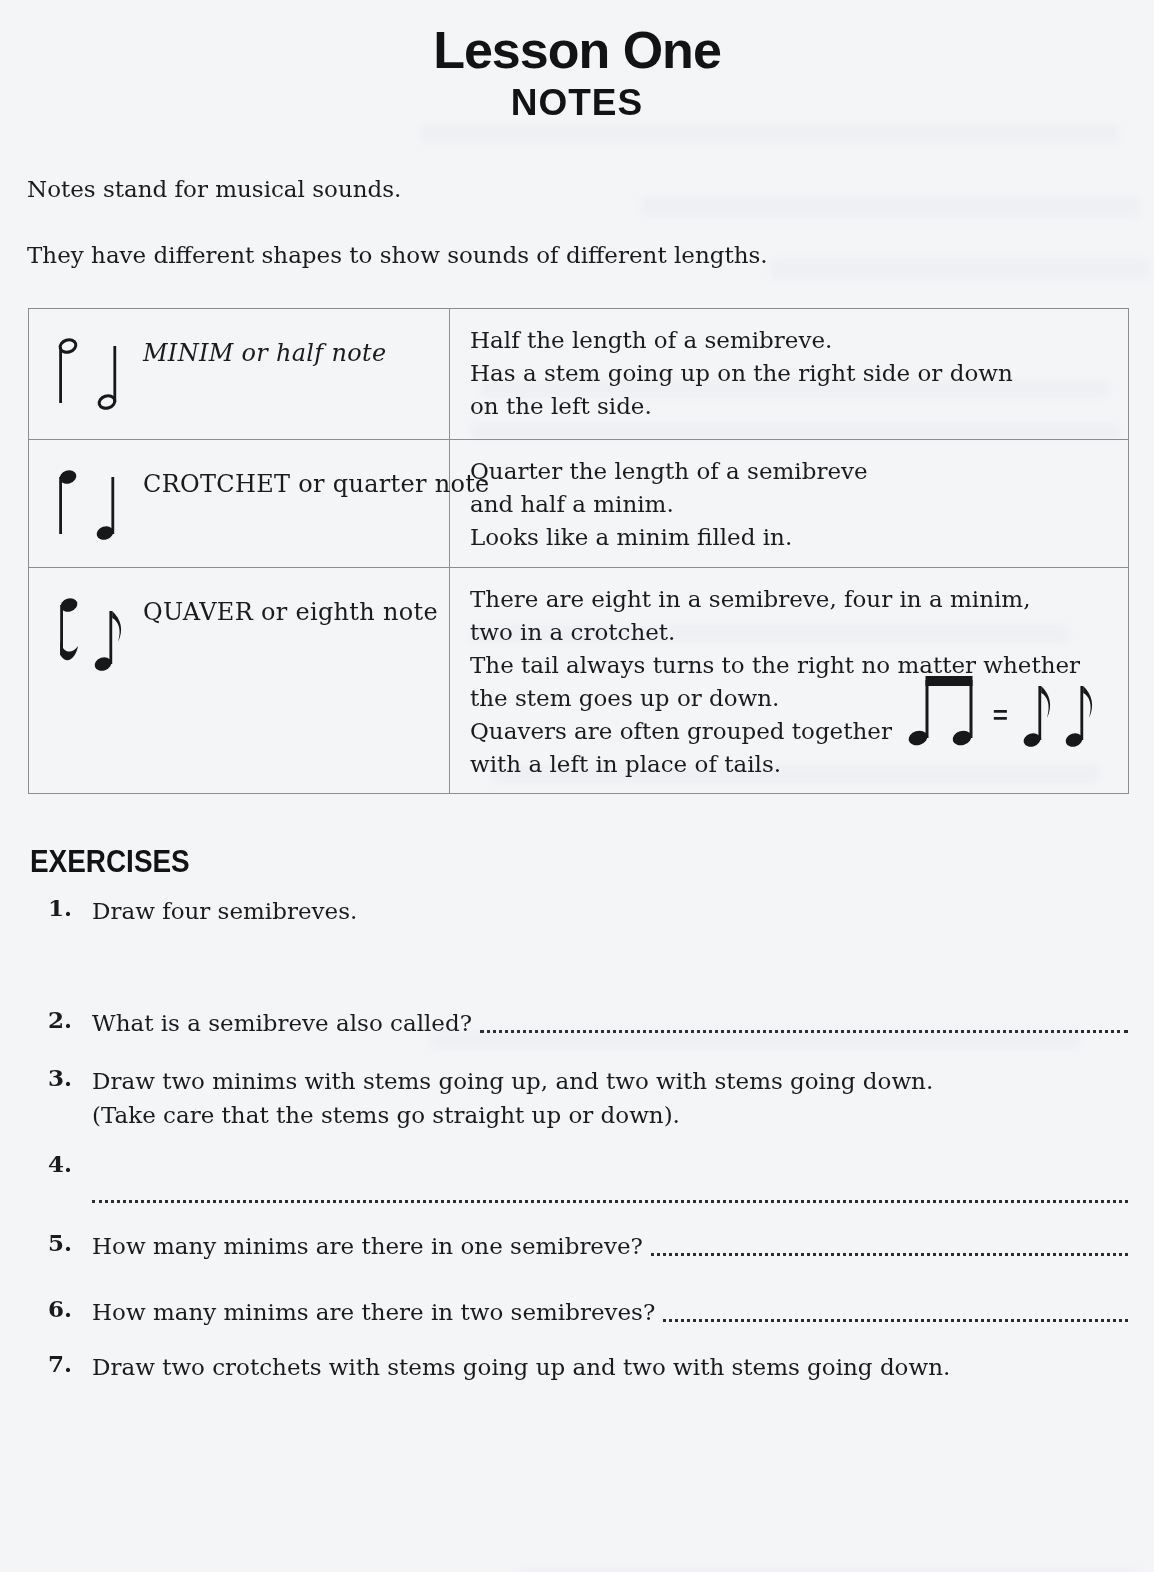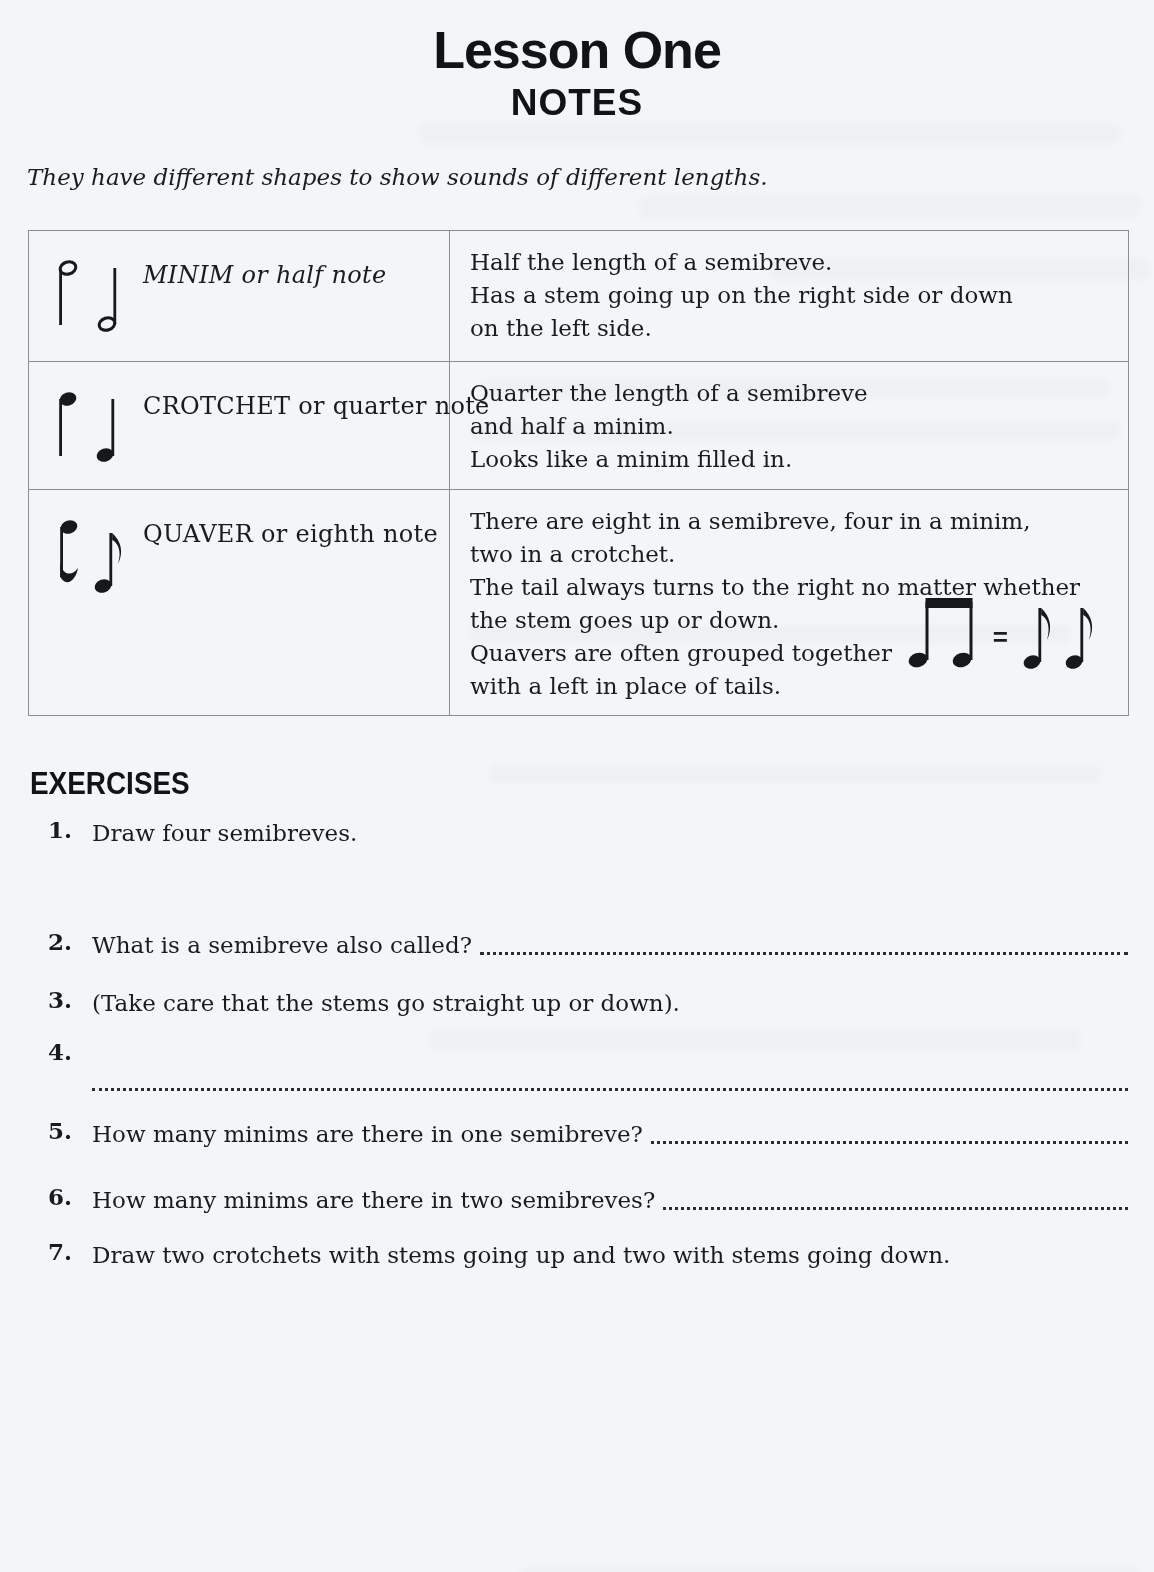--- a/index.html
+++ b/index.html
@@ -41,21 +41,21 @@
     font-weight: 700;
     font-size: 37px;
     letter-spacing: 1px;
     color: #121315;
   }
   .intro {
     margin: 0 0 0 27px;
     font-size: 23px;
   }
   .intro.first { margin-top: 52px; }
-  .intro.second { margin-top: 40px; font-style: italic; }
+  .intro.second { margin-top: 40px; }
 
   table.note-table {
     border-collapse: collapse;
     table-layout: fixed;
     width: 1100px;
     margin: 40px 0 0 28px;
   }
   table.note-table td {
     border: 1px solid #8b8d90;
     vertical-align: top;
@@ -159,20 +159,21 @@
   <div class="bleed" style="top:360px;left:480px;width:630px;height:18px;"></div>
   <div class="bleed" style="top:402px;left:470px;width:650px;height:18px;"></div>
   <div class="bleed" style="top:605px;left:470px;width:600px;height:18px;"></div>
   <div class="bleed" style="top:745px;left:490px;width:610px;height:18px;"></div>
   <div class="bleed" style="top:1010px;left:430px;width:650px;height:20px;"></div>
   <div class="bleed" style="top:1548px;left:520px;width:620px;height:16px;"></div>
 
   <h1 class="title">Lesson One</h1>
   <h2 class="subtitle">NOTES</h2>
 
+  <p class="intro first">Notes stand for musical sounds.</p>
   <p class="intro second">They have different shapes to show sounds of different lengths.</p>
 
   <table class="note-table">
 
     <tbody>
 
     <tr class="row-2">
       <td class="sym-cell" style="height:130px;font-style:italic;">
         <div class="left-wrap">
           <span class="sym">
@@ -294,20 +295,23 @@
         <span class="ex-text">What is a semibreve also called?</span>
         <span class="dotfill"></span>
       </div>
     </div>
   </div>
 
   <div class="ex ex-3">
     <span class="ex-num">3.</span>
     <div class="ex-body">
       <div class="ex-line">
+        <span class="ex-text">Draw two minims with stems going up, and two with stems going down.</span>
+      </div>
+      <div class="ex-line">
         <span class="ex-text">(Take care that the stems go straight up or down).</span>
       </div>
     </div>
   </div>
 
   <div class="ex ex-4">
     <span class="ex-num">4.</span>
     <div class="ex-body">
       <div class="ex-line extra-line">
         <span class="dotfill full"></span>

